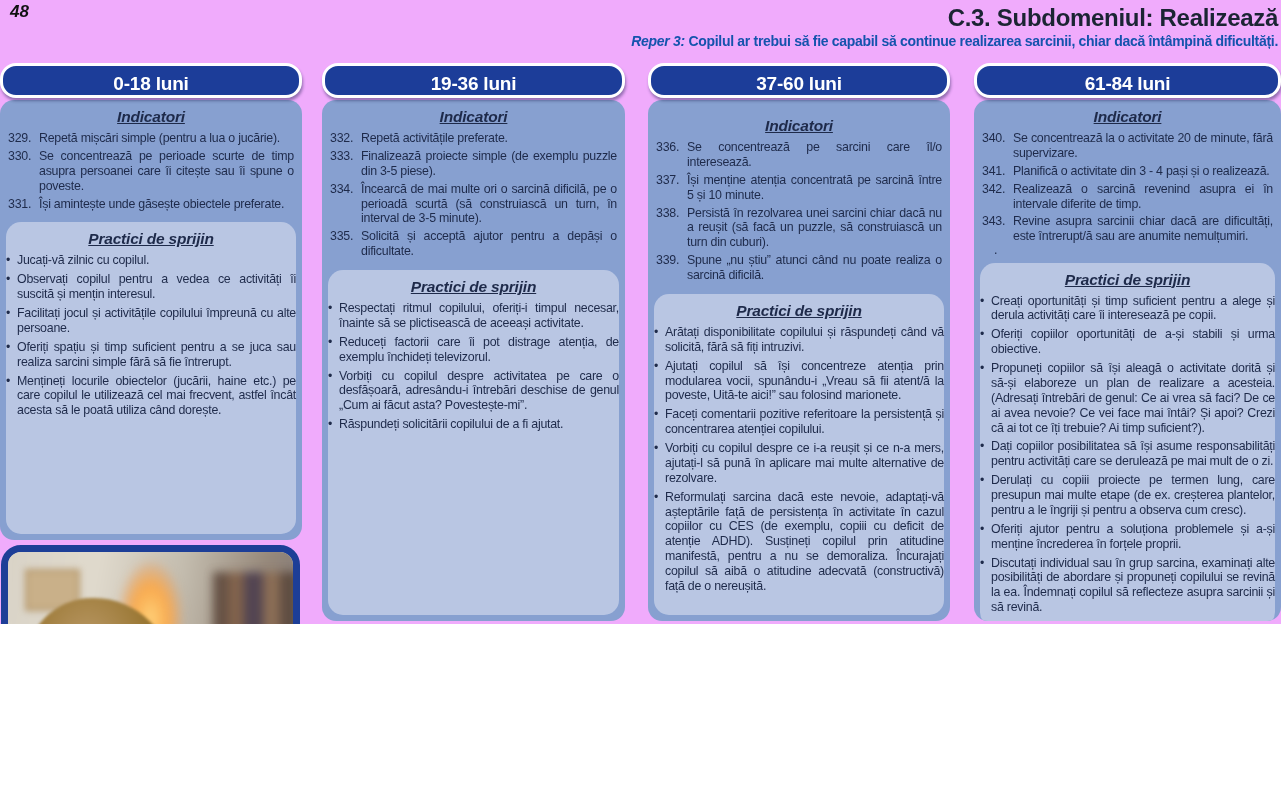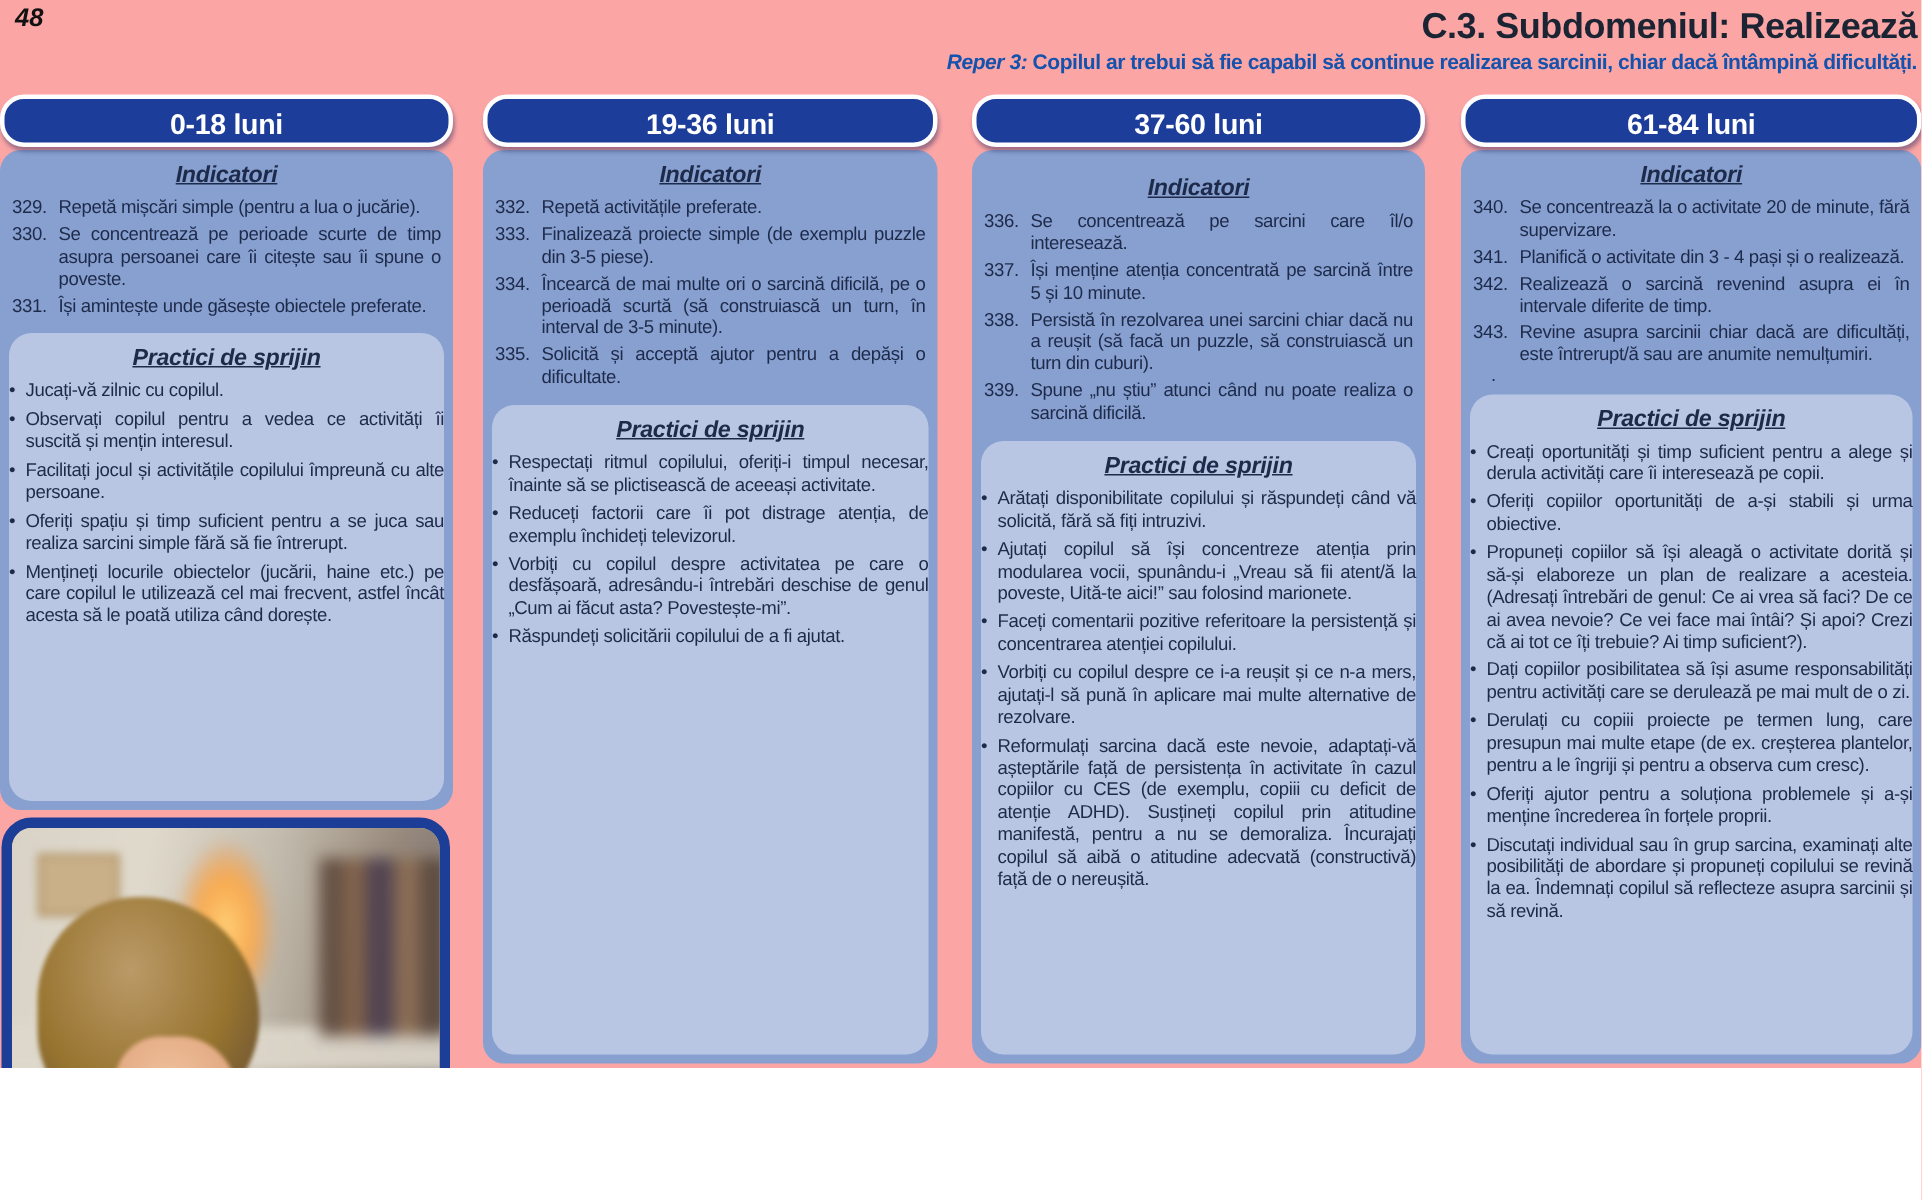--- a/index.html
+++ b/index.html
@@ -1,16 +1,16 @@
 <!DOCTYPE html>
 <html lang="ro"><head>
 <meta charset="utf-8">
 <style>
   html,body{margin:0;padding:0;background:#ffffff;}
-  .page{position:relative;width:1281px;height:712px;overflow:hidden;background:#fca5a5;
+  .page{position:relative;width:1281px;height:624px;overflow:hidden;background:#f0abfc;
         font-family:"Liberation Sans","DejaVu Sans",sans-serif;color:#1e2a4a;}
 
   
   .pagenum{position:absolute;left:10px;top:2px;font-size:17px;font-weight:bold;font-style:italic;color:#111111;}
   .title{position:absolute;right:3px;top:4px;font-size:24px;font-weight:bold;color:#1b2433;letter-spacing:-0.3px;}
   .reper{position:absolute;right:3px;top:33px;font-size:14px;font-weight:bold;color:#1453ad;letter-spacing:-0.3px;white-space:nowrap;}
   .reper .rlabel{font-style:italic;}
 
   
   .col{position:absolute;top:63px;bottom:0;}

